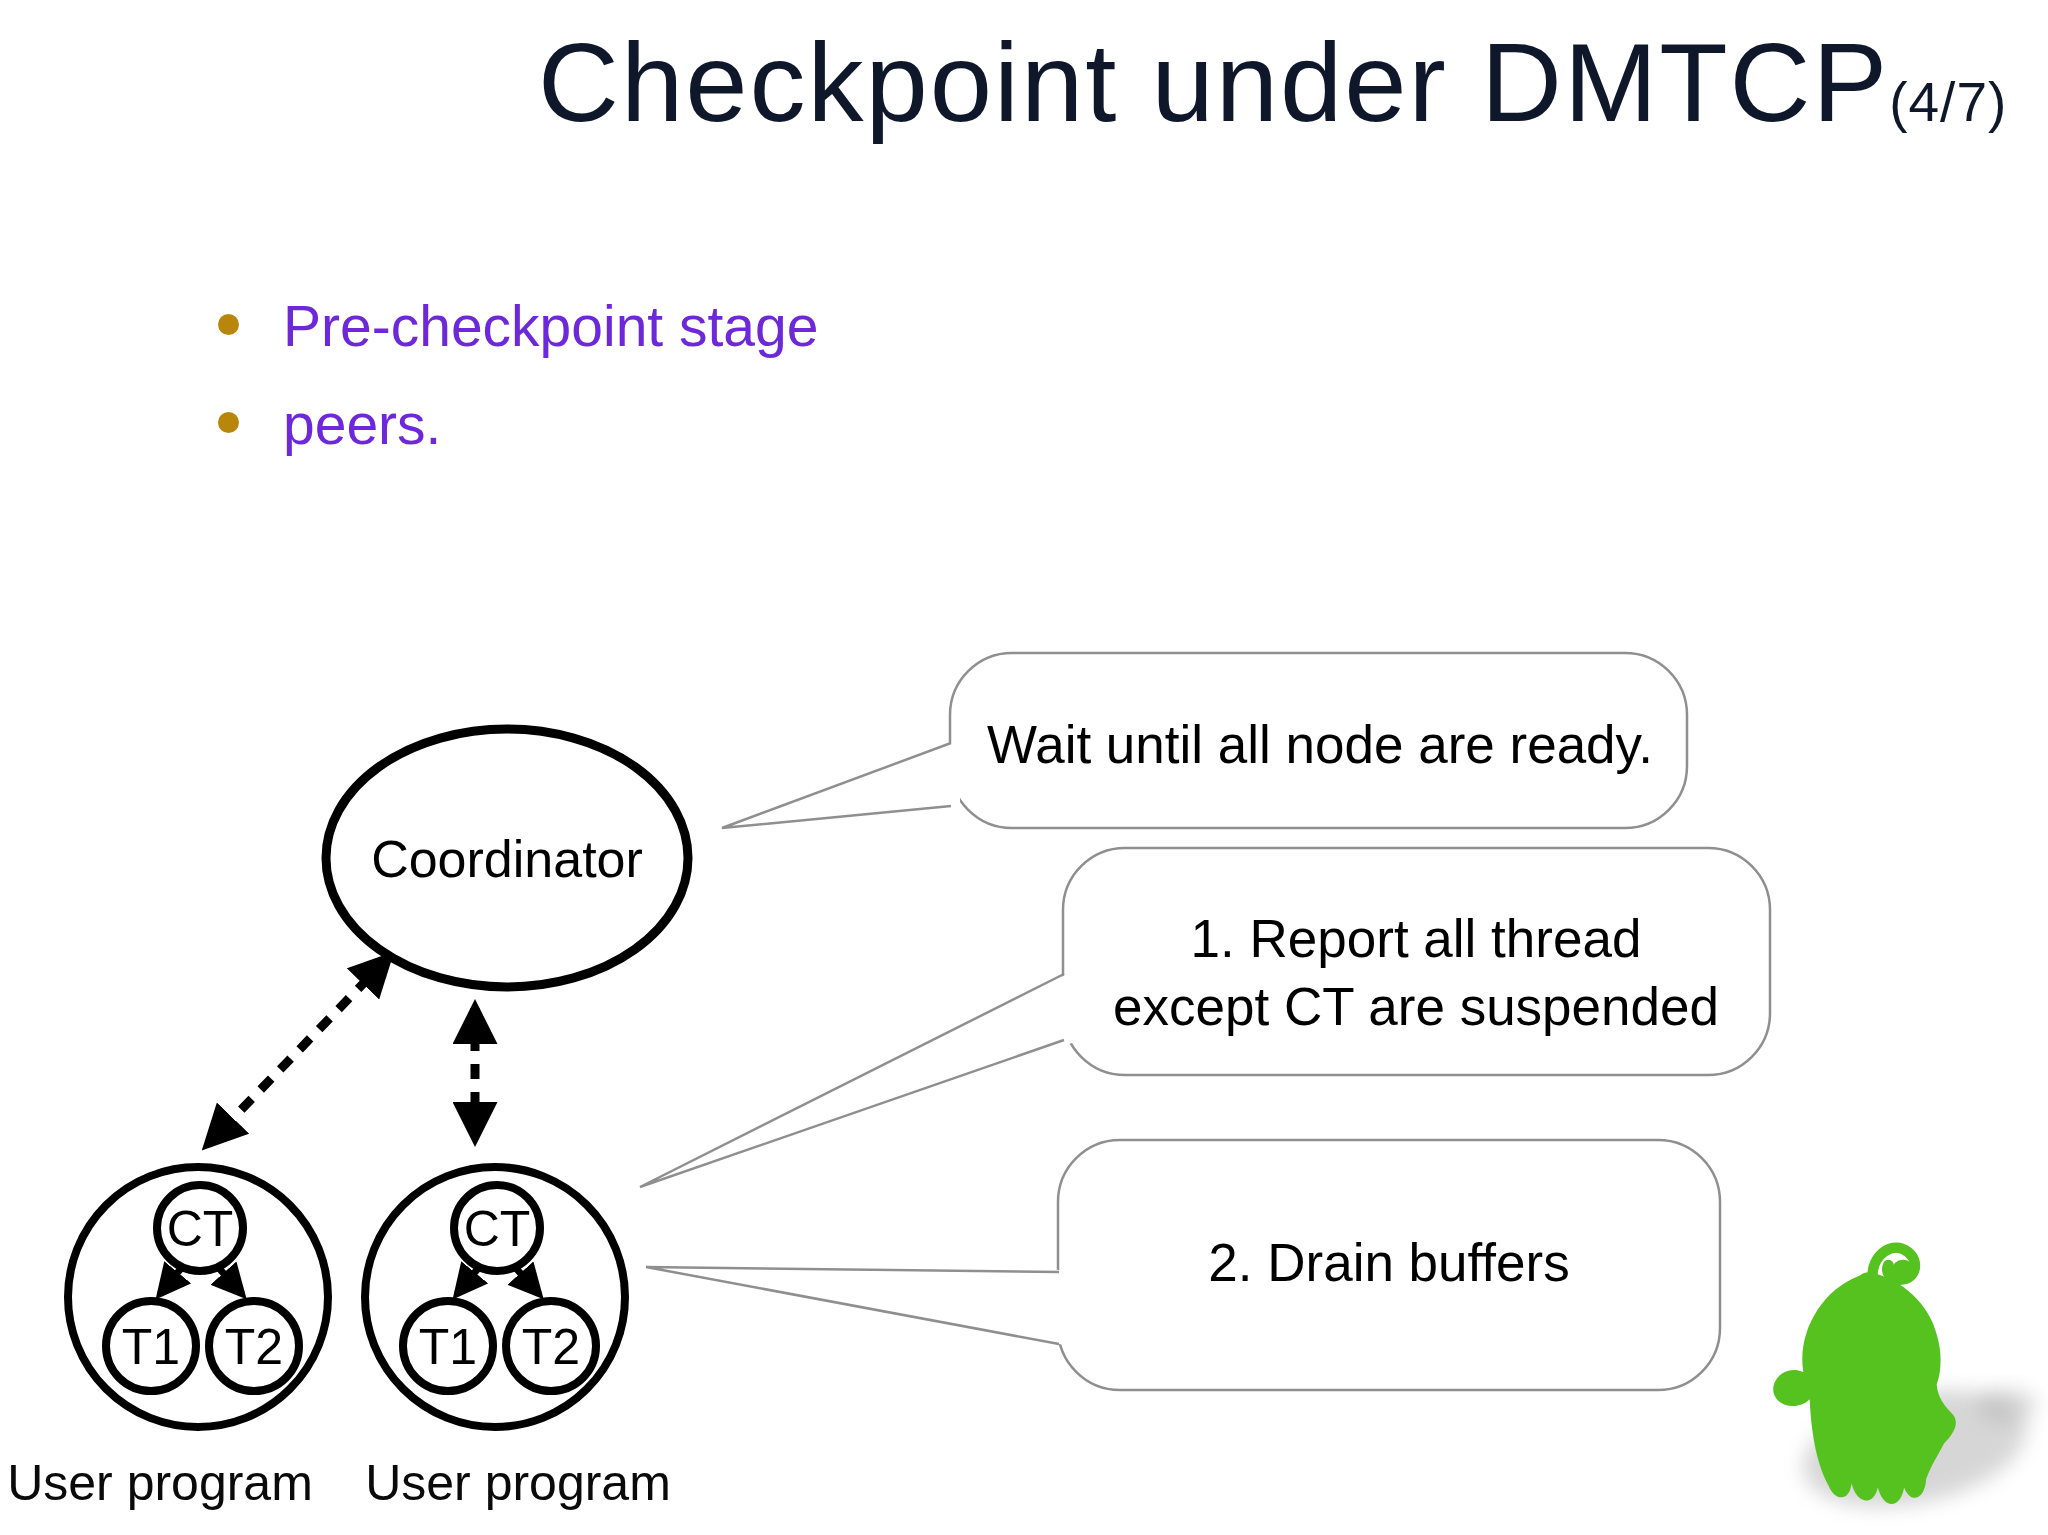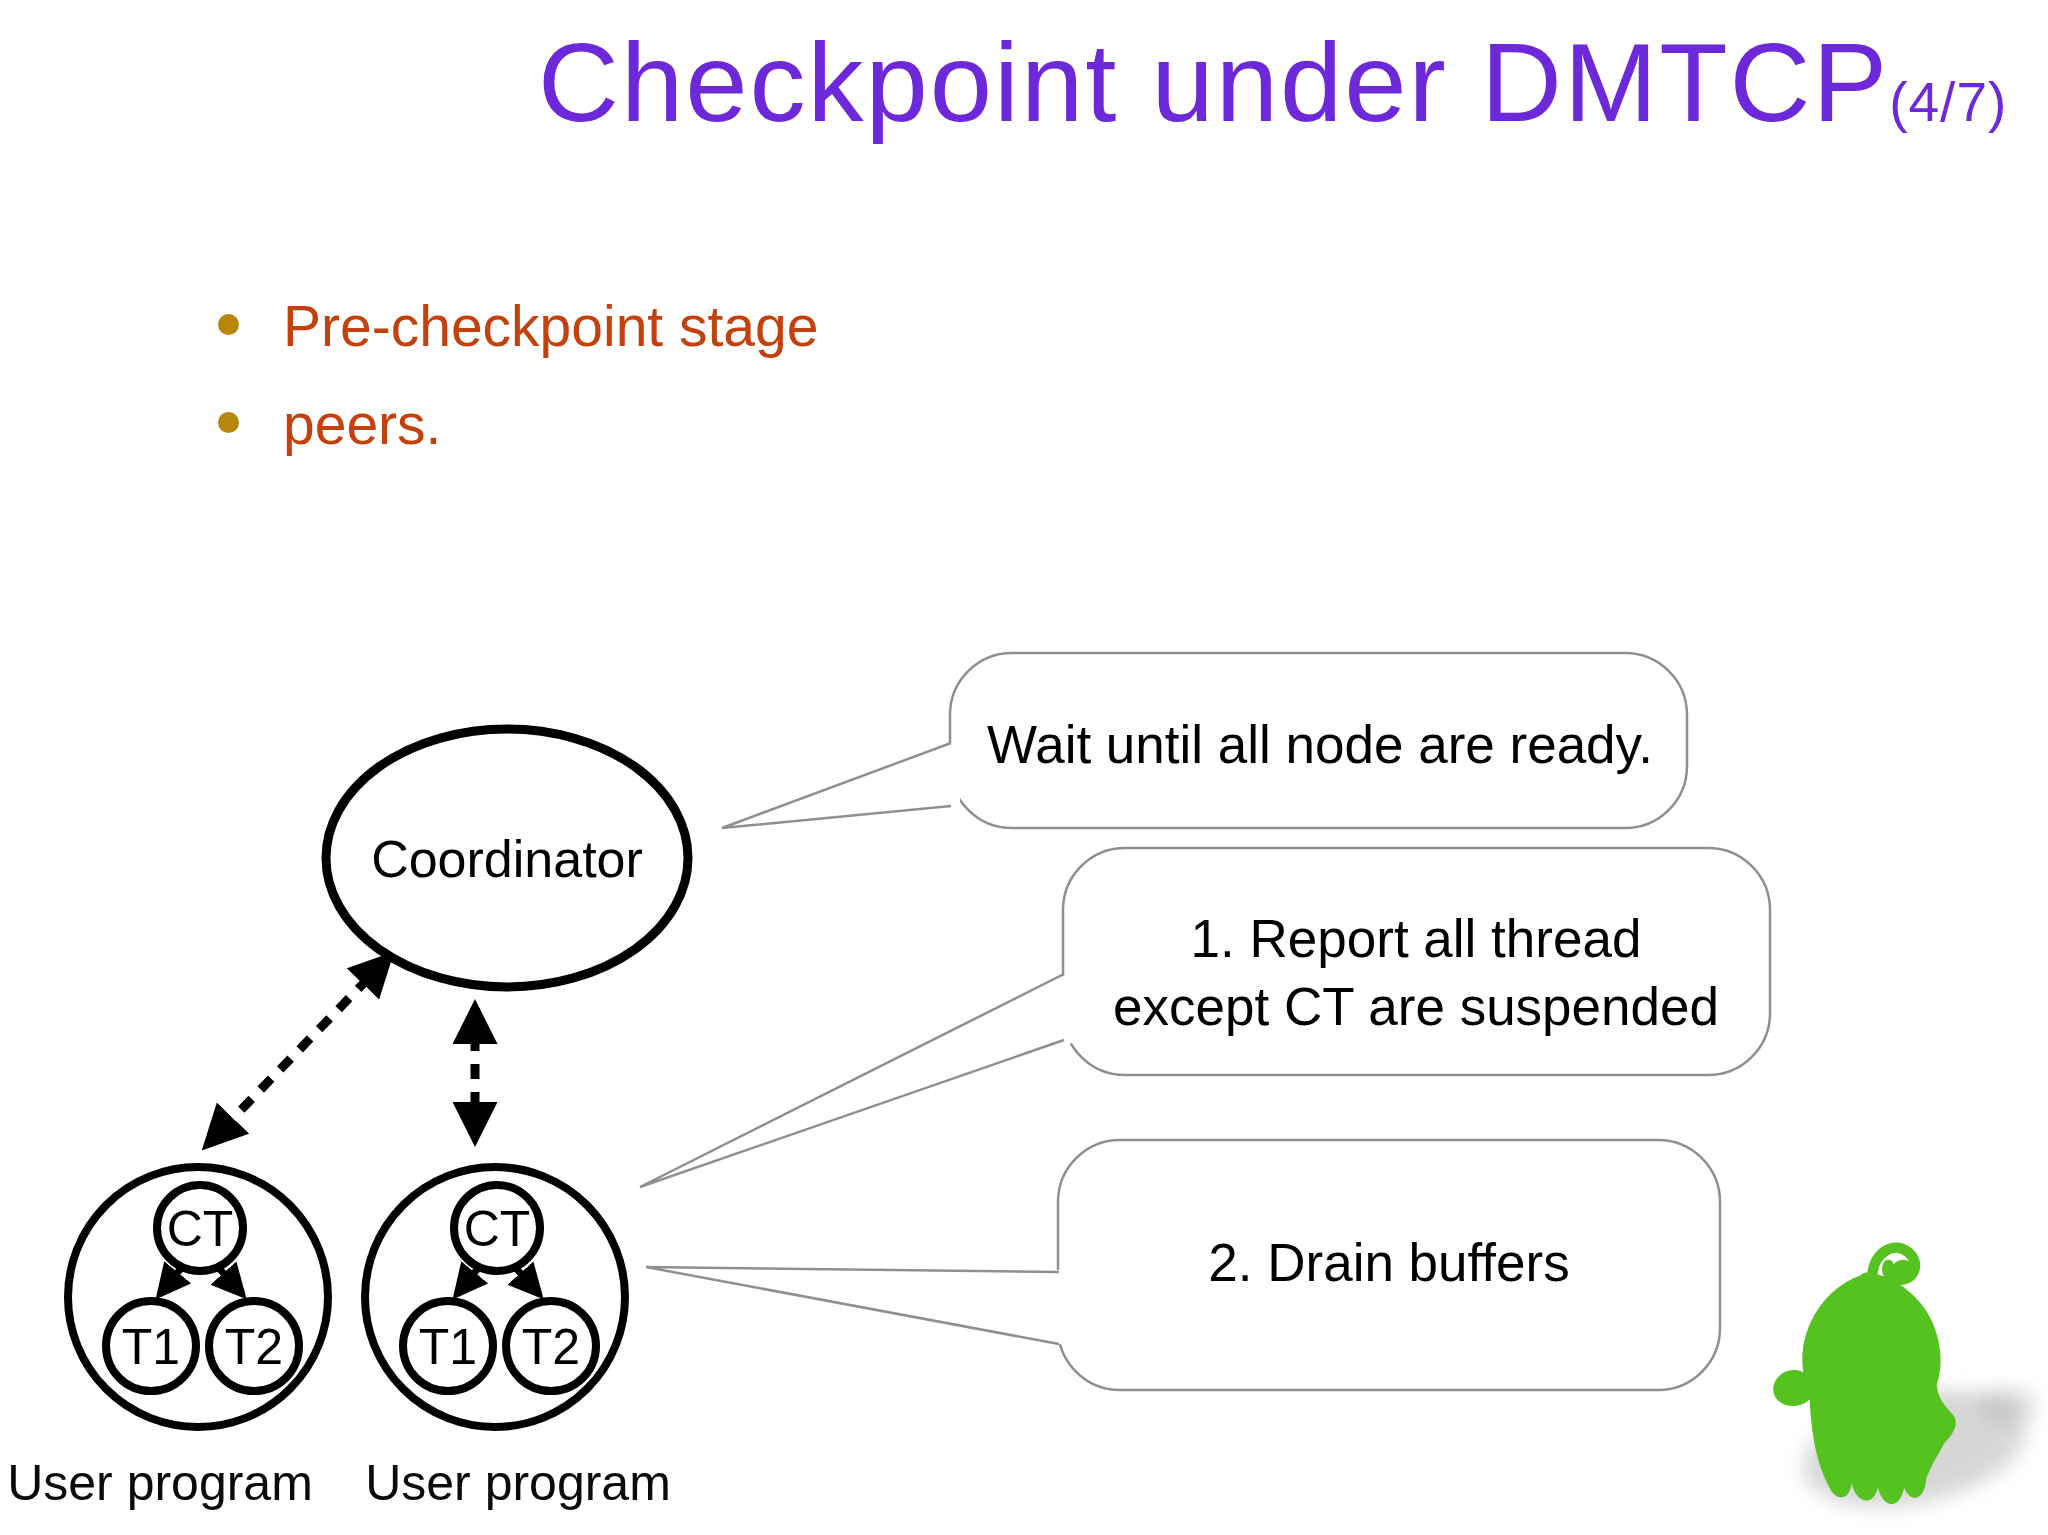--- a/index.html
+++ b/index.html
@@ -4,31 +4,31 @@
 <style>
   html,body{margin:0;padding:0;background:#fff;}
   .slide{
     position:relative;width:2048px;height:1535px;background:#ffffff;
     overflow:hidden;font-family:"Liberation Sans",sans-serif;
   }
   
   .title{
     position:absolute;left:538px;top:18px;white-space:nowrap;
     font-family:"Liberation Sans",sans-serif;
-    font-weight:100;font-size:112px;color:#6d28d9;letter-spacing:2px;
+    font-weight:100;font-size:112px;color:#0f172a;letter-spacing:2px;
   }
   .title .suffix{font-size:55px;letter-spacing:1px;}
   
   .bullets{
     position:absolute;left:156px;top:288px;width:1560px;
     list-style:none;margin:0;padding:0;
   }
   .bullets li{
     position:relative;margin:0 0 21px 0;padding-left:127px;
-    font-size:57px;line-height:77px;color:#c2410c;
+    font-size:57px;line-height:77px;color:#6d28d9;
   }
   .bullets li::before{
     content:"";position:absolute;left:62px;top:26px;width:21px;height:21px;
     border-radius:50%;background:#B8860B;
   }
   .bullets .line{display:block;}
   svg text{font-family:"Liberation Sans",sans-serif;}
   .node-label{font-size:50px;fill:#000;}
   .bubble-text{font-size:53px;fill:#000;}
   .coord-label{font-size:52px;fill:#000;}

